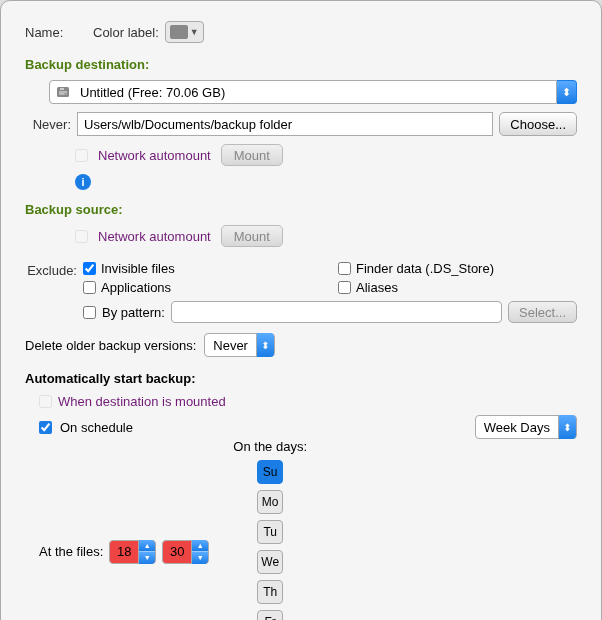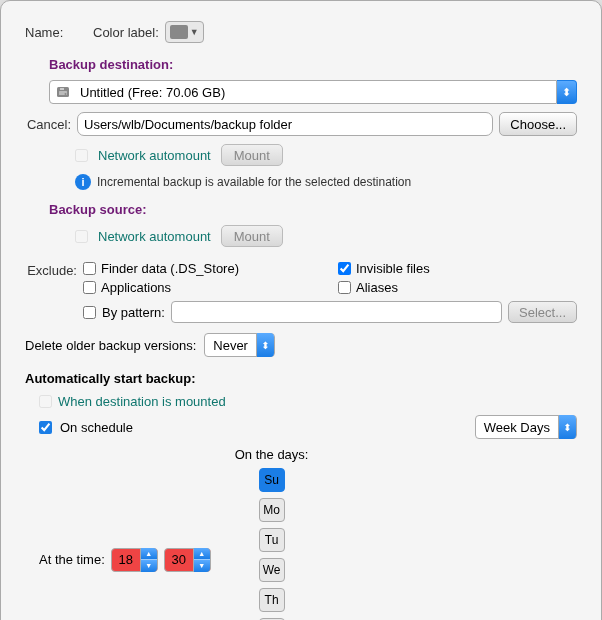--- a/index.html
+++ b/index.html
@@ -67,24 +67,23 @@
       border-radius: 2px;
     }
     .chevron-small {
       font-size: 9px;
       color: #555;
     }
 
     
     .section-header {
       font-weight: 600;
-      color: #701a75;
+      color: #4d7c0f;
       margin-bottom: 8px;
       margin-top: 4px;
-      margin-left: 24px;
     }
 
     
     .dest-select-row {
       display: flex;
       align-items: center;
       gap: 0;
       margin-left: 24px;
       margin-bottom: 8px;
       text-align: right;
@@ -121,21 +120,21 @@
       display: flex;
       align-items: center;
       gap: 6px;
       margin-bottom: 8px;
     }
     .folder-row .label { min-width: 46px; text-align: right; }
     .folder-input {
       flex: 1;
       height: 24px;
       border: 1px solid #aaa;
-      border-radius: 7px;
+      border-radius: 0;
       padding: 2px 6px;
       font-size: 13px;
       background: white;
     }
     .choose-btn {
       height: 24px;
       padding: 0 10px;
       border: 1px solid #aaa;
       border-radius: 5px;
       background: linear-gradient(to bottom, #fff, #ddd);
@@ -285,21 +284,20 @@
       gap: 6px;
       margin-left: 14px;
       margin-bottom: 6px;
       color: #aaa;
     }
     .on-schedule-row {
       display: flex;
       align-items: center;
       gap: 8px;
       margin-left: 14px;
-      margin-bottom: 8px;
     }
     .on-schedule-row input[type=checkbox]:checked { accent-color: #1a7de6; }
     .week-days-select {
       display: flex;
       align-items: center;
       border: 1px solid #aaa;
       border-radius: 4px;
       height: 24px;
       background: white;
       margin-left: auto;
@@ -445,21 +443,21 @@
 
     
     .disk-icon {
       display: inline-block;
       width: 14px;
       height: 14px;
       margin-right: 4px;
       vertical-align: middle;
     }
 
-    .disabled-text { color: #0f766e; }
+    .disabled-text { color: #701a75; }
     .disabled-cb { opacity: 0.5; }
   </style>
 </head>
 <body>
 
 <div class="dialog">
 
   <div class="name-row">
     <span class="label">Name:</span>
     <div class="color-label-area">
@@ -480,54 +478,53 @@
         <rect x="3" y="6" width="8" height="4" rx="0.5" fill="#bbb"></rect>
         <rect x="4" y="3" width="4" height="2" rx="0.3" fill="#ccc"></rect>
         <circle cx="9.5" cy="9" r="1" fill="#888"></circle>
       </svg>
       <span>Untitled (Free: 70.06 GB)</span>
     </div>
     <div class="dest-select-arrow">⬍</div>
   </div>
 
   <div class="folder-row">
-    <span class="label">Cancel:</span>
+    <span class="label">Never:</span>
     <input class="folder-input" type="text" value="Users/wlb/Documents/backup folder" style="">
     <button class="choose-btn">Choose...</button>
   </div>
 
   <div class="automount-row">
     <input type="checkbox" class="disabled-cb" disabled="" style="">
     <span class="disabled-text">Network automount</span>
     <button class="mount-btn" disabled="">Mount</button>
   </div>
 
   <div class="info-row">
     <div class="info-icon">i</div>
-    <span class="info-text">Incremental backup is available for the selected destination</span>
   </div>
 
   <div class="section-header">Backup source:</div>
 
   <div class="automount-row" style="margin-bottom:14px;">
     <input type="checkbox" class="disabled-cb" disabled="" style="">
     <span class="disabled-text">Network automount</span>
     <button class="mount-btn" disabled="">Mount</button>
   </div>
 
   <div class="exclude-row">
     <span class="label">Exclude:</span>
     <div class="exclude-grid">
       <div class="check-item">
+        <input type="checkbox" id="cb-invisible" checked="" style="">
+        <label for="cb-invisible">Invisible files</label>
+      </div>
+      <div class="check-item">
         <input type="checkbox" id="cb-finder" style="">
         <label for="cb-finder">Finder data (.DS_Store)</label>
-      </div>
-      <div class="check-item">
-        <input type="checkbox" id="cb-invisible" checked="" style="">
-        <label for="cb-invisible">Invisible files</label>
       </div>
       <div class="check-item">
         <input type="checkbox" id="cb-apps" style="">
         <label for="cb-apps">Applications</label>
       </div>
       <div class="check-item">
         <input type="checkbox" id="cb-aliases" style="">
         <label for="cb-aliases">Aliases</label>
       </div>
     </div>
@@ -559,21 +556,21 @@
     <input type="checkbox" id="cb-schedule" checked="" style="accent-color: rgb(26, 125, 230);">
     <label for="cb-schedule">On schedule</label>
     <div class="week-days-select" style="margin-left:auto;">
       <span class="week-days-text">Week Days</span>
       <div class="week-days-arrows">⬍</div>
     </div>
   </div>
 
   <div class="time-days-row">
     <div class="time-group">
-      <span>At the time:</span>
+      <span>At the files:</span>
       <div class="stepper">
         <span class="stepper-value">18</span>
         <div class="stepper-btns">
           <div class="stepper-btn">▲</div>
           <div class="stepper-btn">▼</div>
         </div>
       </div>
       <div class="stepper">
         <span class="stepper-value">30</span>
         <div class="stepper-btns">

